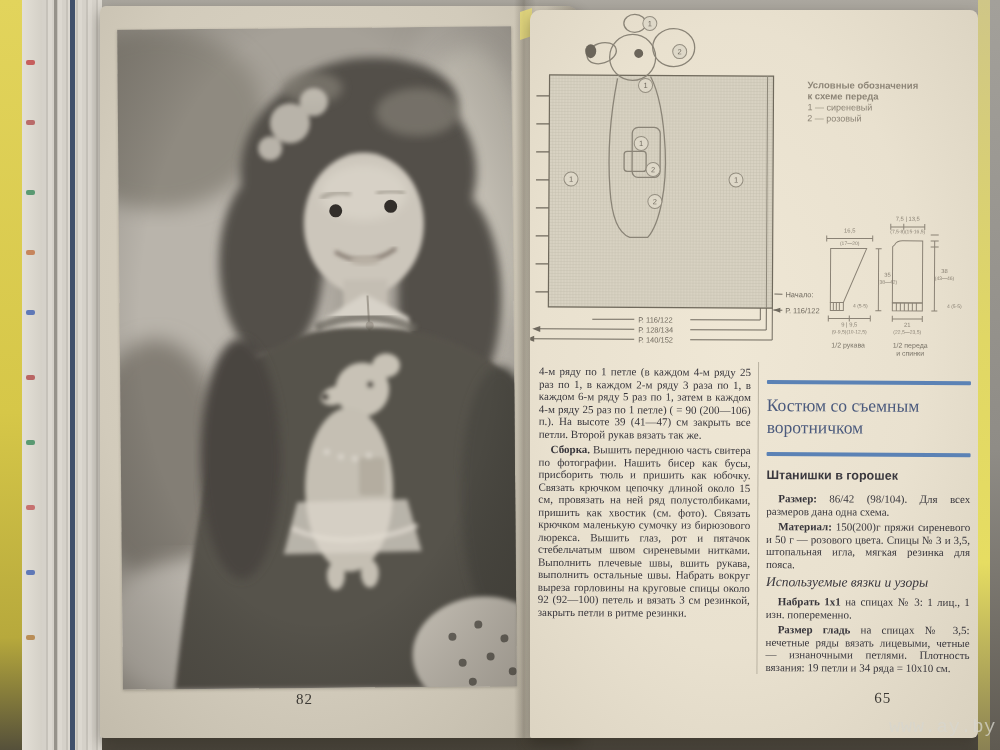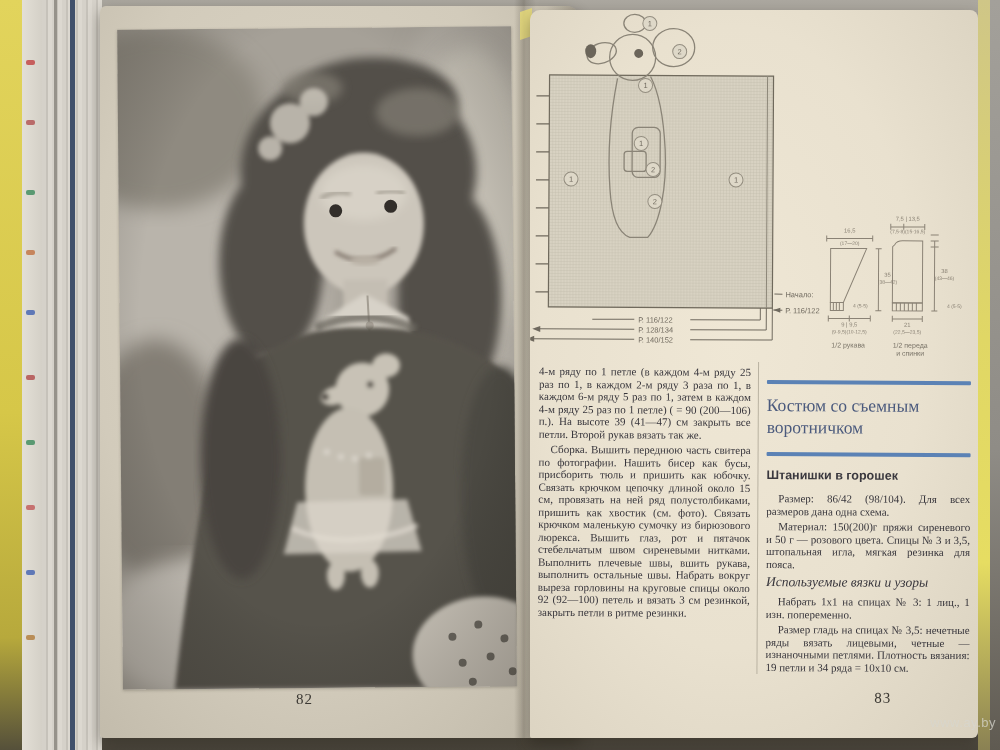--- a/index.html
+++ b/index.html
@@ -53,23 +53,23 @@
   .r2{margin:14px 0 12px 0;}
   .heading{font-size:17.5px;line-height:22px;color:#4b5a7d;font-family:"Liberation Serif",serif;}
   .subheading{font-family:"Liberation Sans",sans-serif;font-weight:bold;font-size:12.5px;color:#3a383e;margin:0 0 10px 0;}
   .pat-head{font-style:italic;font-size:13.5px;margin:4px 0 5px 0;}
   .pn83{left:346px;bottom:32px;}
   
   .right-edge-yellow{position:absolute;left:978px;top:0;width:12px;height:750px;
     background:linear-gradient(180deg,#cfc687 0%,#e0d765 45%,#e6dd62 75%,#8a8153 100%);}
   .right-edge-gray{position:absolute;left:990px;top:0;width:10px;height:750px;
     background:linear-gradient(180deg,#a3a09a,#8f8c86 60%,#5f5a51 100%);}
-  .watermark{position:absolute;right:4px;bottom:20px;font-family:Liberation Sans, sans-serif;
-    font-size:13px;color:rgba(215,213,205,.75);letter-spacing:.5px;}
-  b{font-weight:normal;}
+  .watermark{position:absolute;right:4px;bottom:12px;font-family:Liberation Mono, monospace;
+    font-size:19px;color:rgba(215,213,205,.75);letter-spacing:.5px;}
+  b{font-weight:bold;}
 </style>
 </head>
 <body>
 
 <div class="scene">
 
   <div class="cover-edge"></div>
   <div class="edge-marks">
     <span style="top:60px;background:#c04040;"></span>
     <span style="top:120px;background:#b05050;"></span>
@@ -320,41 +320,46 @@
         <text x="414" y="269" fill="#8a8275" stroke="none" font-size="5">(43—46)</text>
         <text x="424" y="297" fill="#8a8275" stroke="none" font-size="5">4 (5-5)</text>
         <path d="M362,308 H392 M362,305 v6 M392,305 v6"></path>
         <text x="377" y="316" fill="#8a8275" stroke="none">21</text>
         <text x="377" y="323" fill="#8a8275" stroke="none" font-size="5">(22,5—23,5)</text>
         <text x="380" y="337" fill="#7a7468" stroke="none" font-size="7">1/2 переда</text>
         <text x="380" y="345" fill="#7a7468" stroke="none" font-size="7">и спинки</text>
       </g>
     </svg>
 
+    <div class="legend">
+      <div class="ltitle">Условные обозначения к схеме переда</div>
+      <div class="litem">1 — сиреневый</div>
+      <div class="litem">2 — розовый</div>
+    </div>
 
     <div class="col col1">
       <p><span>4-м ряду по 1 петле (в каждом 4-м ряду 25 раз по 1, в каждом 2-м ряду 3 раза по 1, в каждом 6-м ряду 5 раз по 1, затем в каждом 4-м ряду 25 раз по 1 петле) ( = 90 (200—106) п.). На высоте 39 (41—47) см закрыть все петли. Второй рукав вязать так же.</span></p>
       <p class="ind"><b>Сборка.</b><span> Вышить переднюю часть свитера по фотографии. Нашить бисер как бусы, присборить тюль и пришить как юбочку. Связать крючком цепочку длиной около 15 см, провязать на ней ряд полустолбиками, пришить как хвостик (см. фото). Связать крючком маленькую сумочку из бирюзового люрекса. Вышить глаз, рот и пятачок стебельчатым швом сиреневыми нитками. Выполнить плечевые швы, вшить рукава, выполнить остальные швы. Набрать вокруг выреза горловины на круговые спицы около 92 (92—100) петель и вязать 3 см резинкой, закрыть петли в ритме резинки.</span></p>
     </div>
 
     <div class="divider"></div>
 
     <div class="col col2">
       <div class="rule r1"></div>
       <div class="heading">Костюм со съемным воротничком</div>
       <div class="rule r2"></div>
       <div class="subheading">Штанишки в горошек</div>
       <p class="ind"><b>Размер:</b><span> 86/42 (98/104). Для всех размеров дана одна схема.</span></p>
       <p class="ind"><b>Материал:</b><span> 150(200)г пряжи сиреневого и 50 г — розового цвета. Спицы № 3 и 3,5, штопальная игла, мягкая резинка для пояса.</span></p>
       <div class="pat-head">Используемые вязки и узоры</div>
       <p class="ind"><b>Набрать 1х1</b><span> на спицах № 3: 1 лиц., 1 изн. попеременно.</span></p>
       <p class="ind"><b>Размер гладь</b><span> на спицах № 3,5: нечетные ряды вязать лицевыми, четные — изнаночными петлями. Плотность вязания: 19 петли и 34 ряда = 10х10 см.</span></p>
     </div>
 
-    <div class="pagenum pn83">83</div>
+    <div class="pagenum pn83">65</div>
    </div>
   </div>
 
   <div class="right-edge-yellow"></div>
   <div class="right-edge-gray"></div>
 
   <div class="watermark">www.ay.by</div>
 </div>
 
 </body></html>

